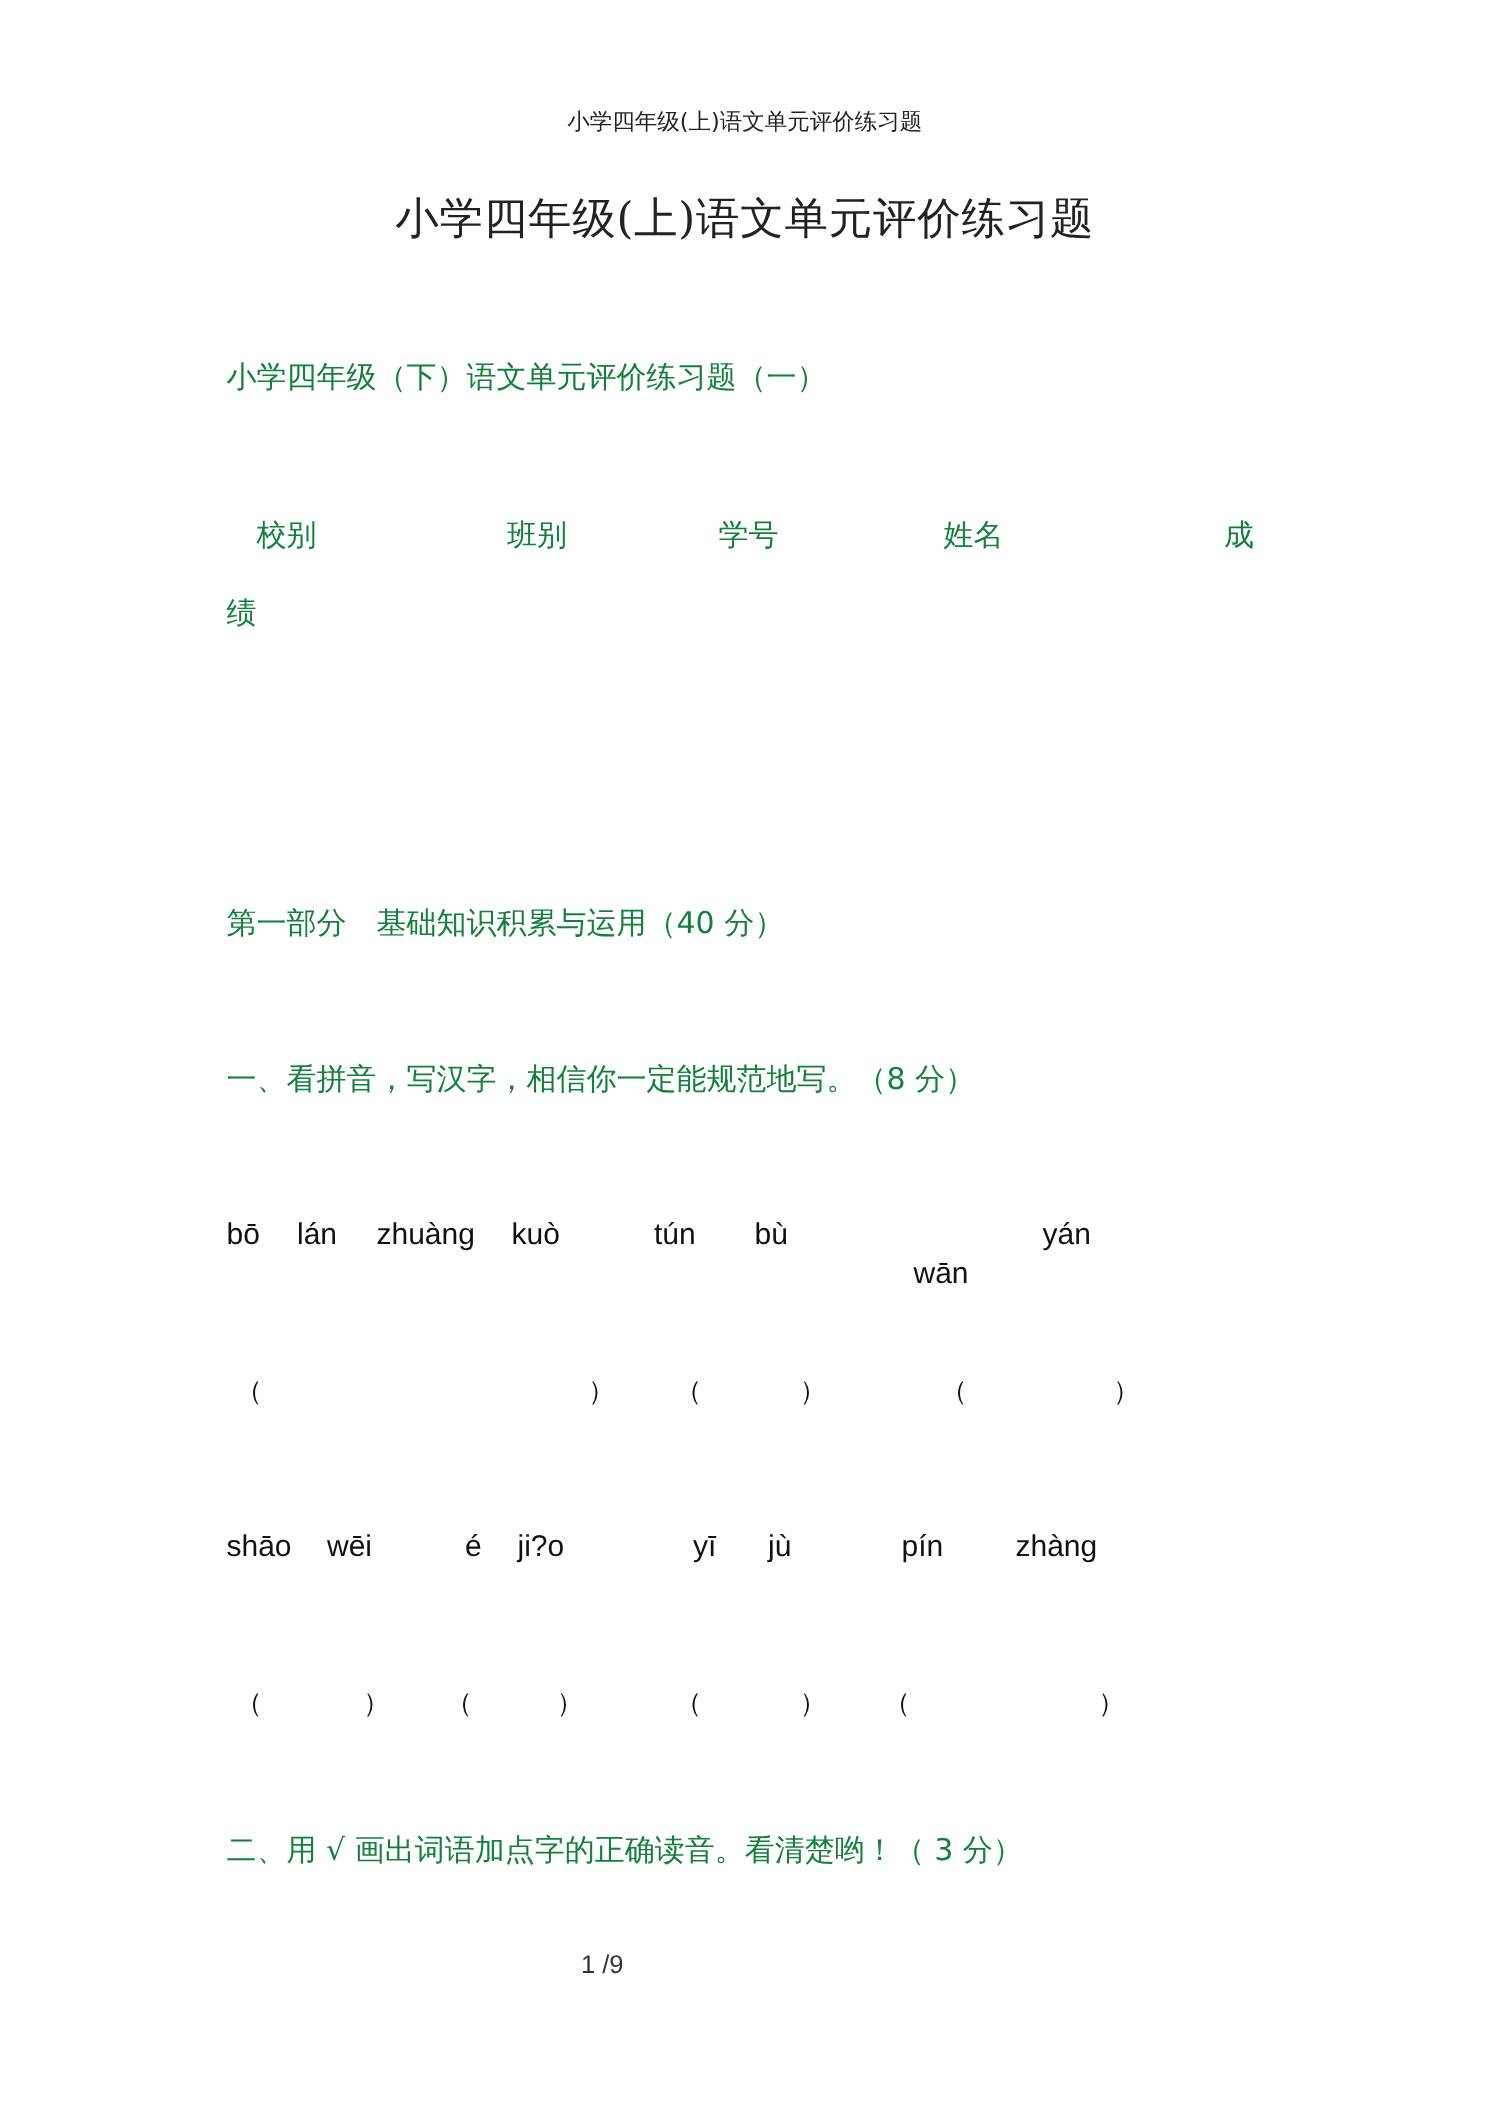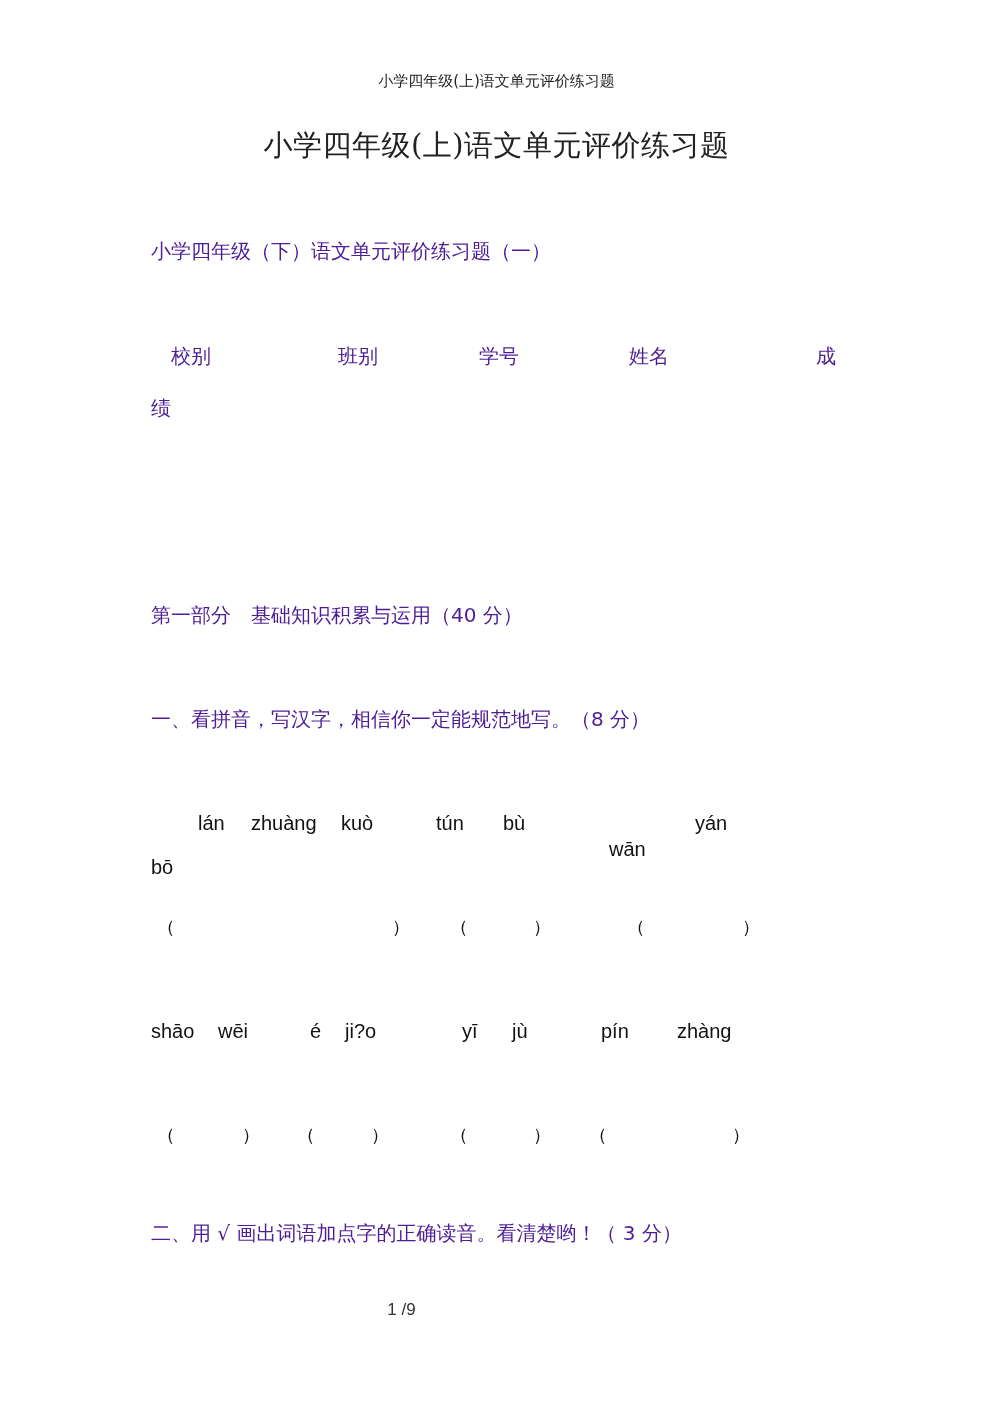--- a/index.html
+++ b/index.html
@@ -29,21 +29,21 @@
       left: 0;
       width: 993px;
       text-align: center;
       font-family: "DejaVu Serif", serif;
       font-size: 29px;
       color: #222;
       letter-spacing: 0.5px;
     }
     .body-text {
       font-size: 20px;
-      color: #4c1d95;
+      color: #15803d;
     }
     .pinyin {
       font-family: "Liberation Sans", sans-serif;
       font-size: 20px;
       color: #111;
     }
     .paren {
       font-family: "DejaVu Sans", sans-serif;
       font-size: 18px;
       color: #111;
@@ -74,21 +74,21 @@
   <div class="abs body-text" style="top:343px; left:629px;font-family:Liberation Serif, serif;">姓名</div>
   <div class="abs body-text" style="top:343px; left:816px;">成</div>
   <div class="abs body-text" style="top:395px; left:151px;">绩</div>
 </div>
 
 <div class="abs body-text" style="top:602px; left:151px;">第一部分　基础知识积累与运用（40 分）</div>
 
 <div class="abs body-text" style="top:706px; left:151px;">一、看拼音，写汉字，相信你一定能规范地写。（8 分）</div>
 
 <div>
-  <span class="abs pinyin" style="top:812px; left:151px;margin-top:44px;">bō</span>
+  <span class="abs pinyin" style="top:812px; left:151px;">bō</span>
   <span class="abs pinyin" style="top:812px; left:198px;">lán</span>
   <span class="abs pinyin" style="top:812px; left:251px;">zhuàng</span>
   <span class="abs pinyin" style="top:812px; left:341px;">kuò</span>
   <span class="abs pinyin" style="top:812px; left:436px;">tún</span>
   <span class="abs pinyin" style="top:812px; left:503px;">bù</span>
   <span class="abs pinyin" style="top:812px; left:609px;margin-top:26px;">wān</span>
   <span class="abs pinyin" style="top:812px; left:695px;">yán</span>
 </div>
 
 <div>

